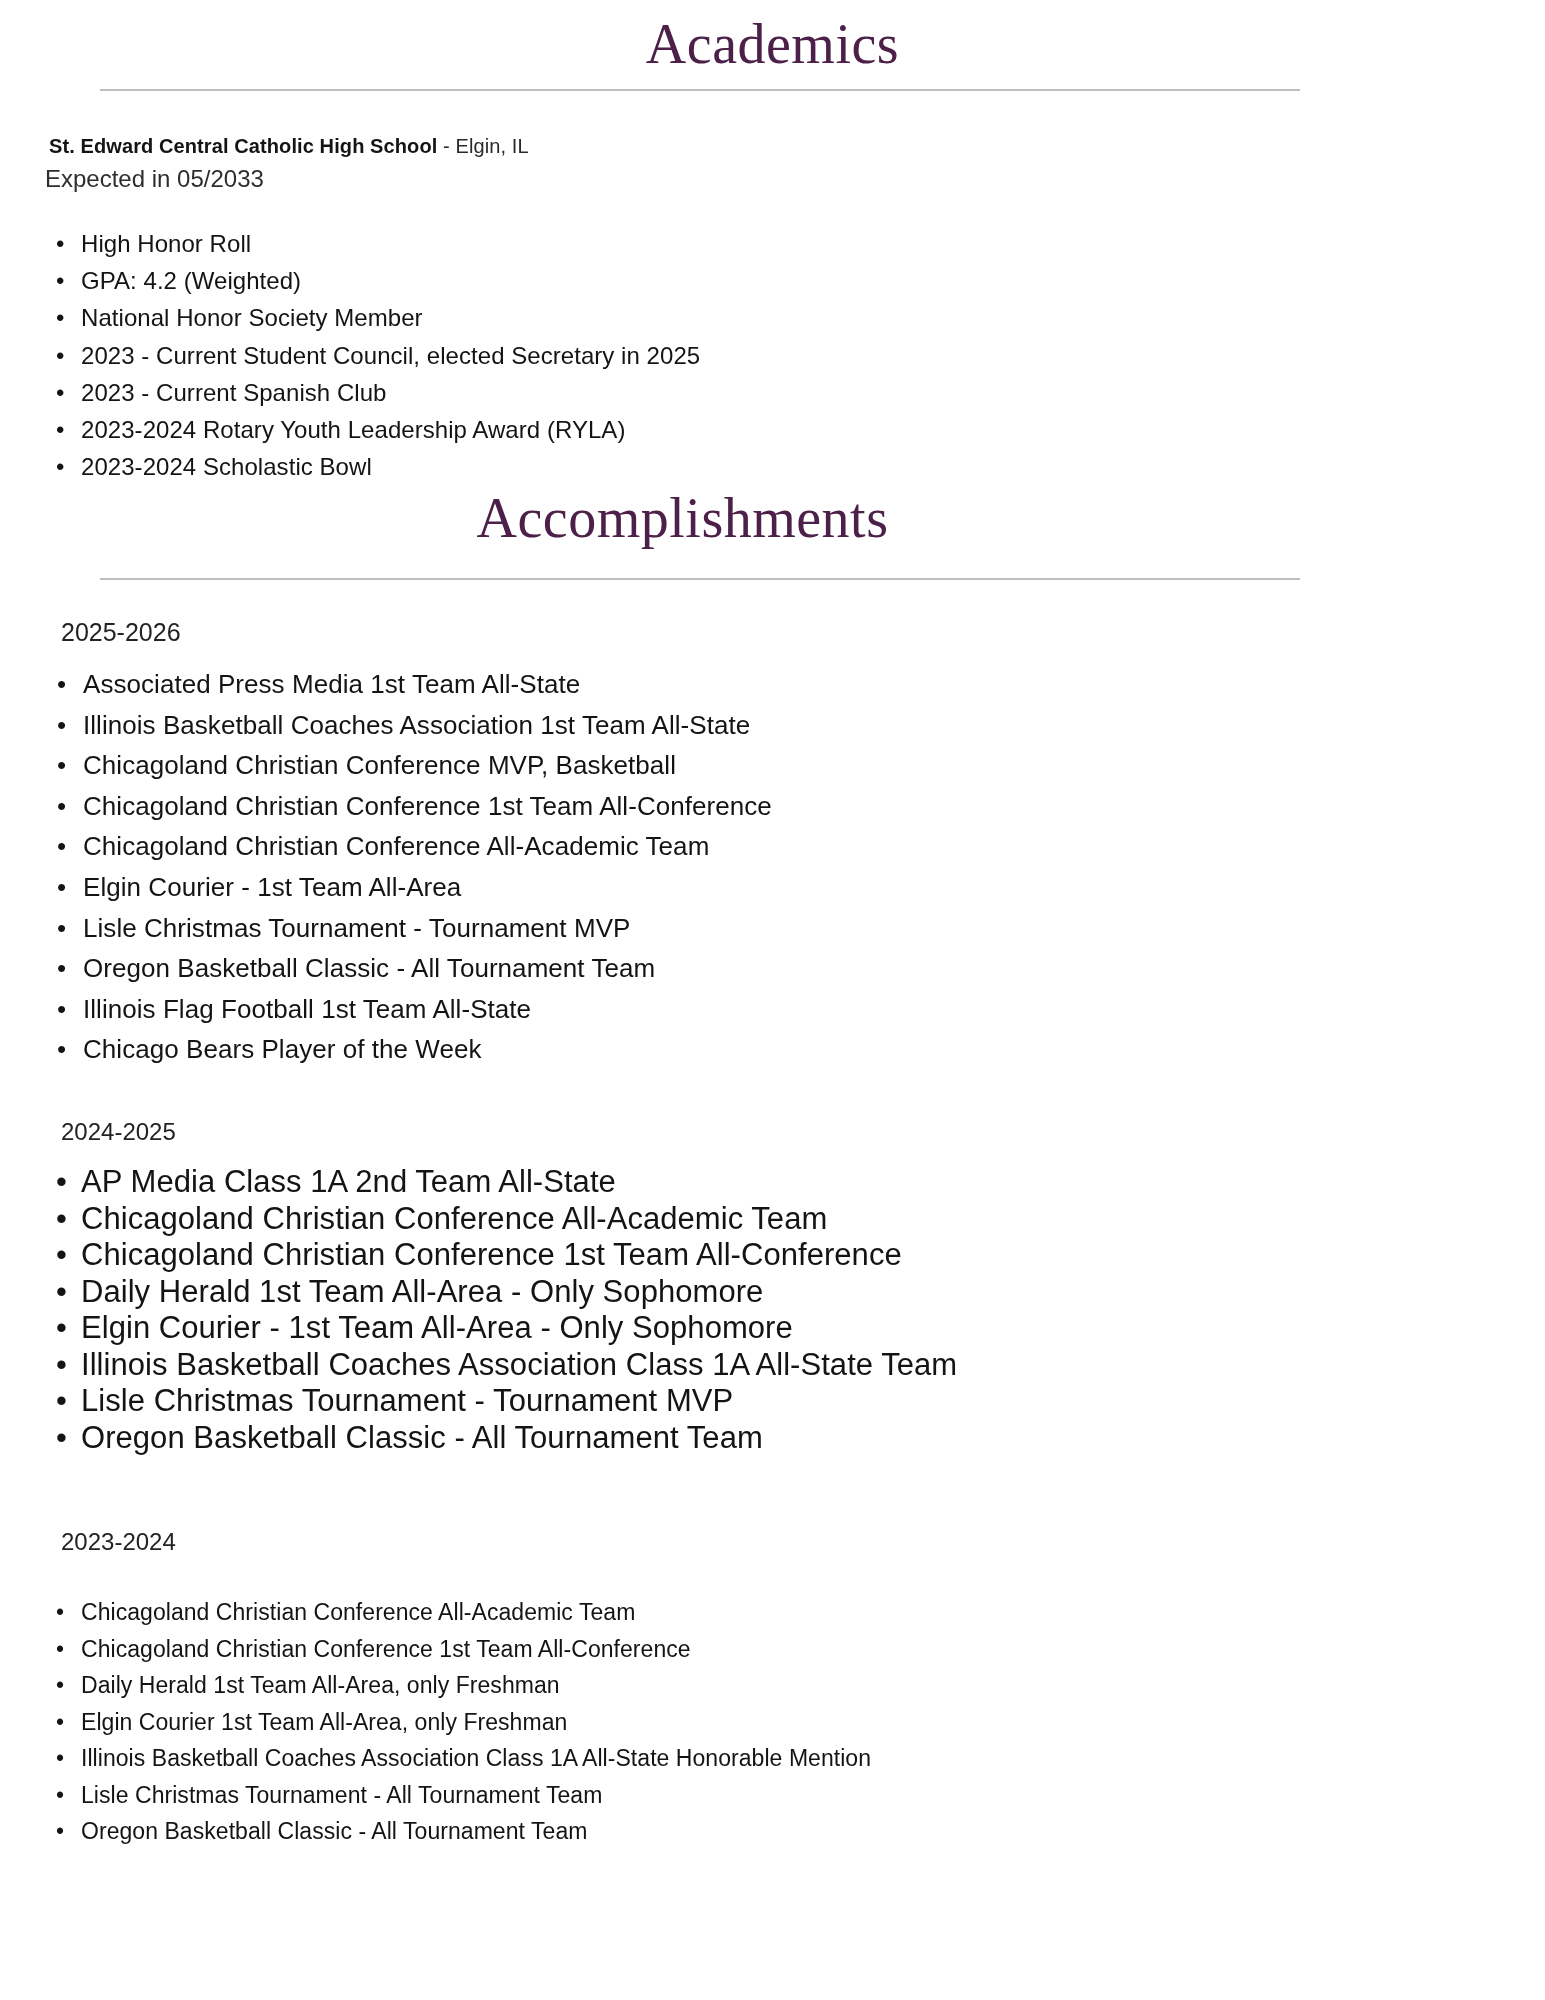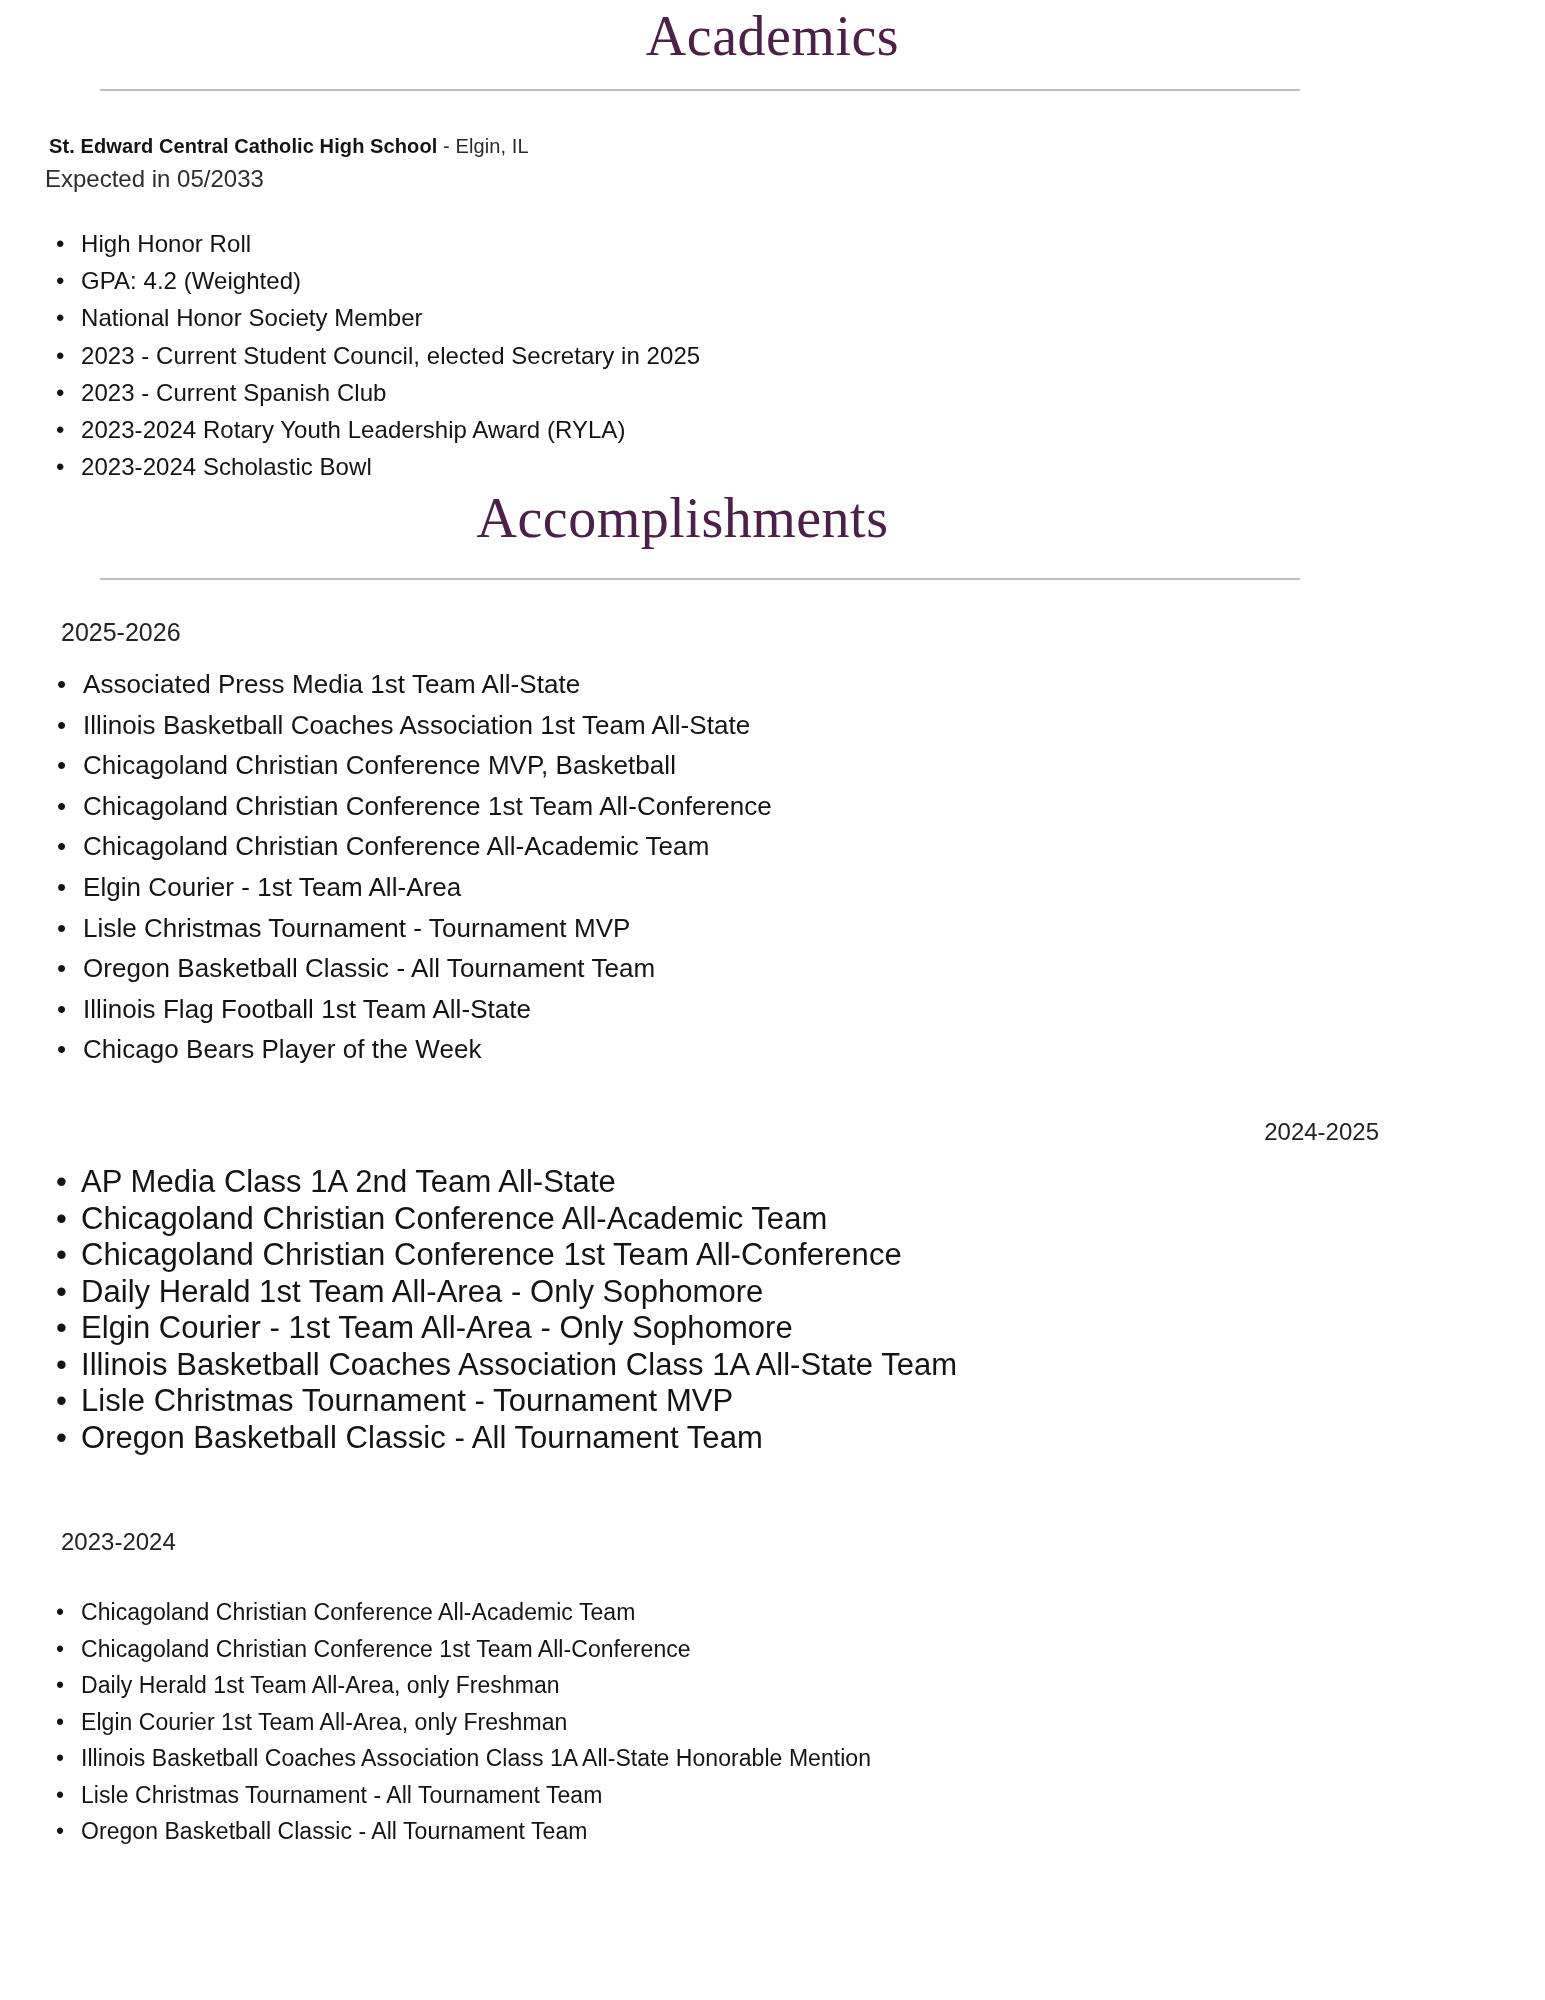--- a/index.html
+++ b/index.html
@@ -42,20 +42,21 @@
 
   
   #academics-header {
     position: absolute;
     left: 0;
     top: 8px;
     width: 1545px;
   }
   #academics-header .section-title {
     font-size: 56px;
+    margin-top: 8px;
   }
   #academics-header .rule {
     position: absolute;
     left: 100px;
     top: 81px;
     width: 1200px;
   }
 
   
   #accomplishments-header {
@@ -156,21 +157,21 @@
     padding-left: 38px;
   }
   #grp-2025 ul.bul > li::before { left: 12px; }
 
   #grp-2024 {
     position: absolute;
     left: 45px;
     top: 1100px;
     width: 1350px;
   }
-  #grp-2024 .year-label { font-size: 24px; line-height: 32px; text-align: right; }
+  #grp-2024 .year-label { font-size: 24px; line-height: 32px; }
   #grp-2024 ul.bul { margin-top: 15px; }
   #grp-2024 ul.bul > li {
     font-size: 31px;
     line-height: 36.5px;
     padding-left: 36px;
   }
   #grp-2024 ul.bul > li::before { left: 11px; }
 
   #grp-2023 {
     position: absolute;

